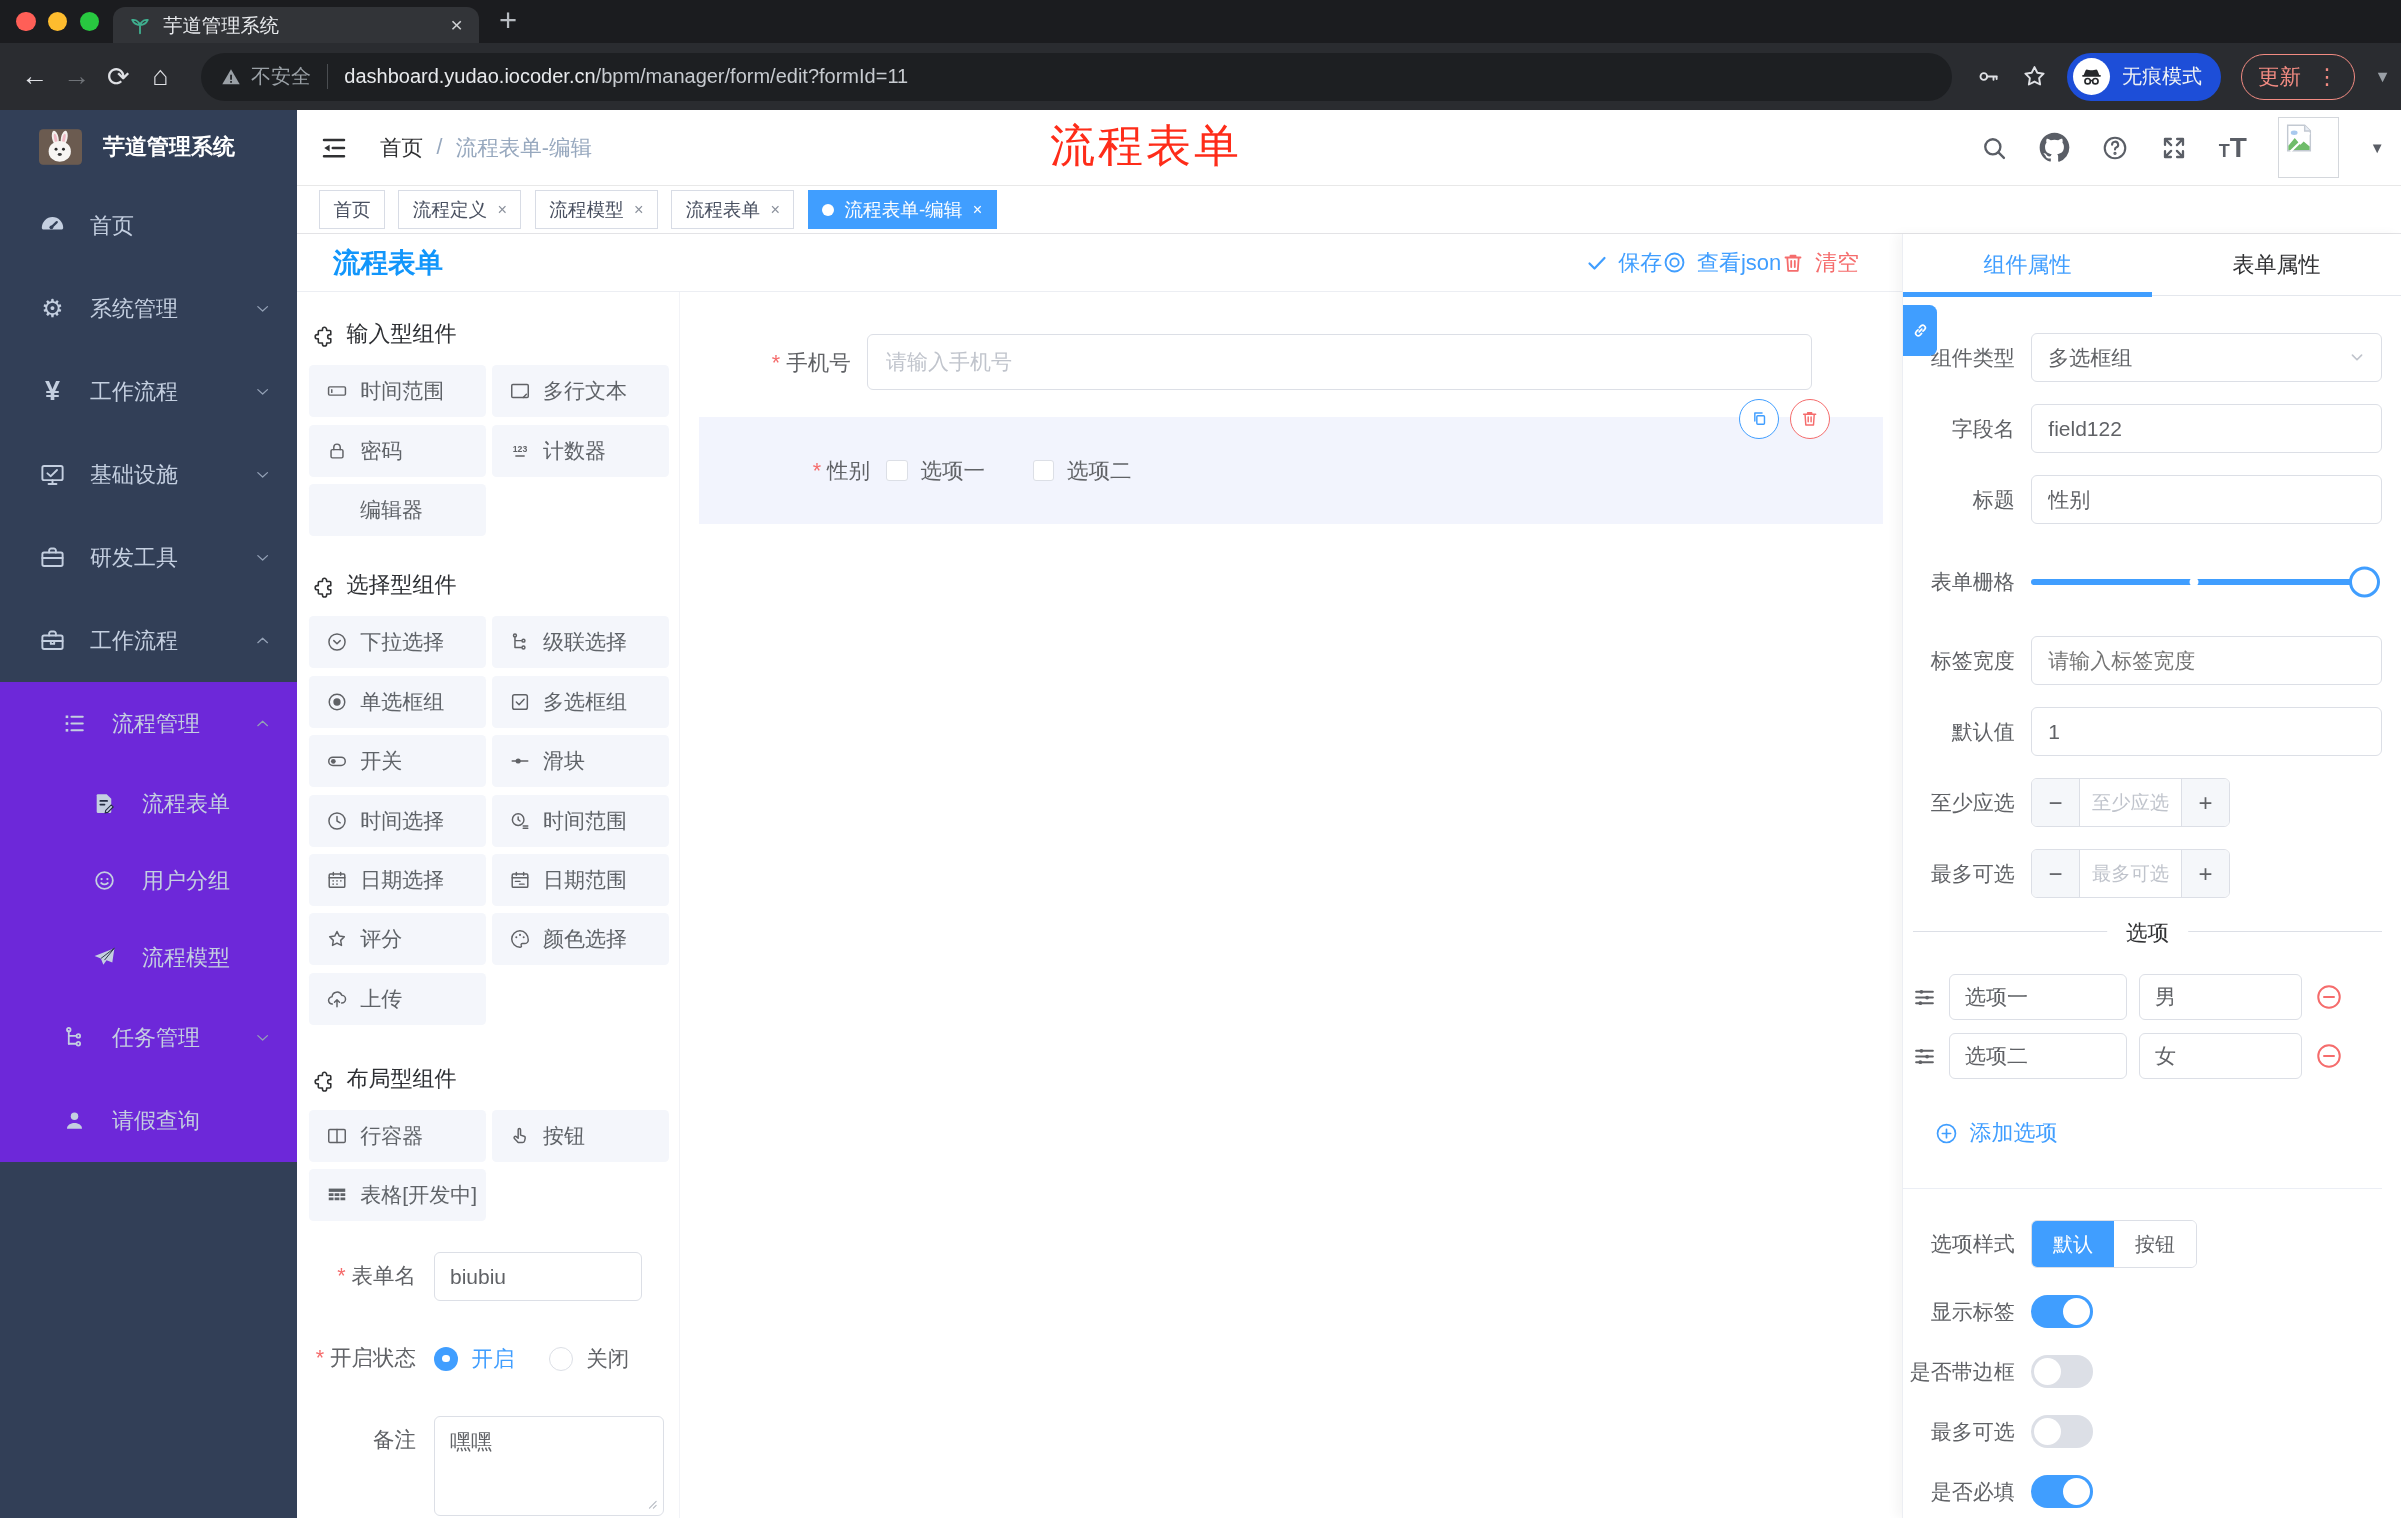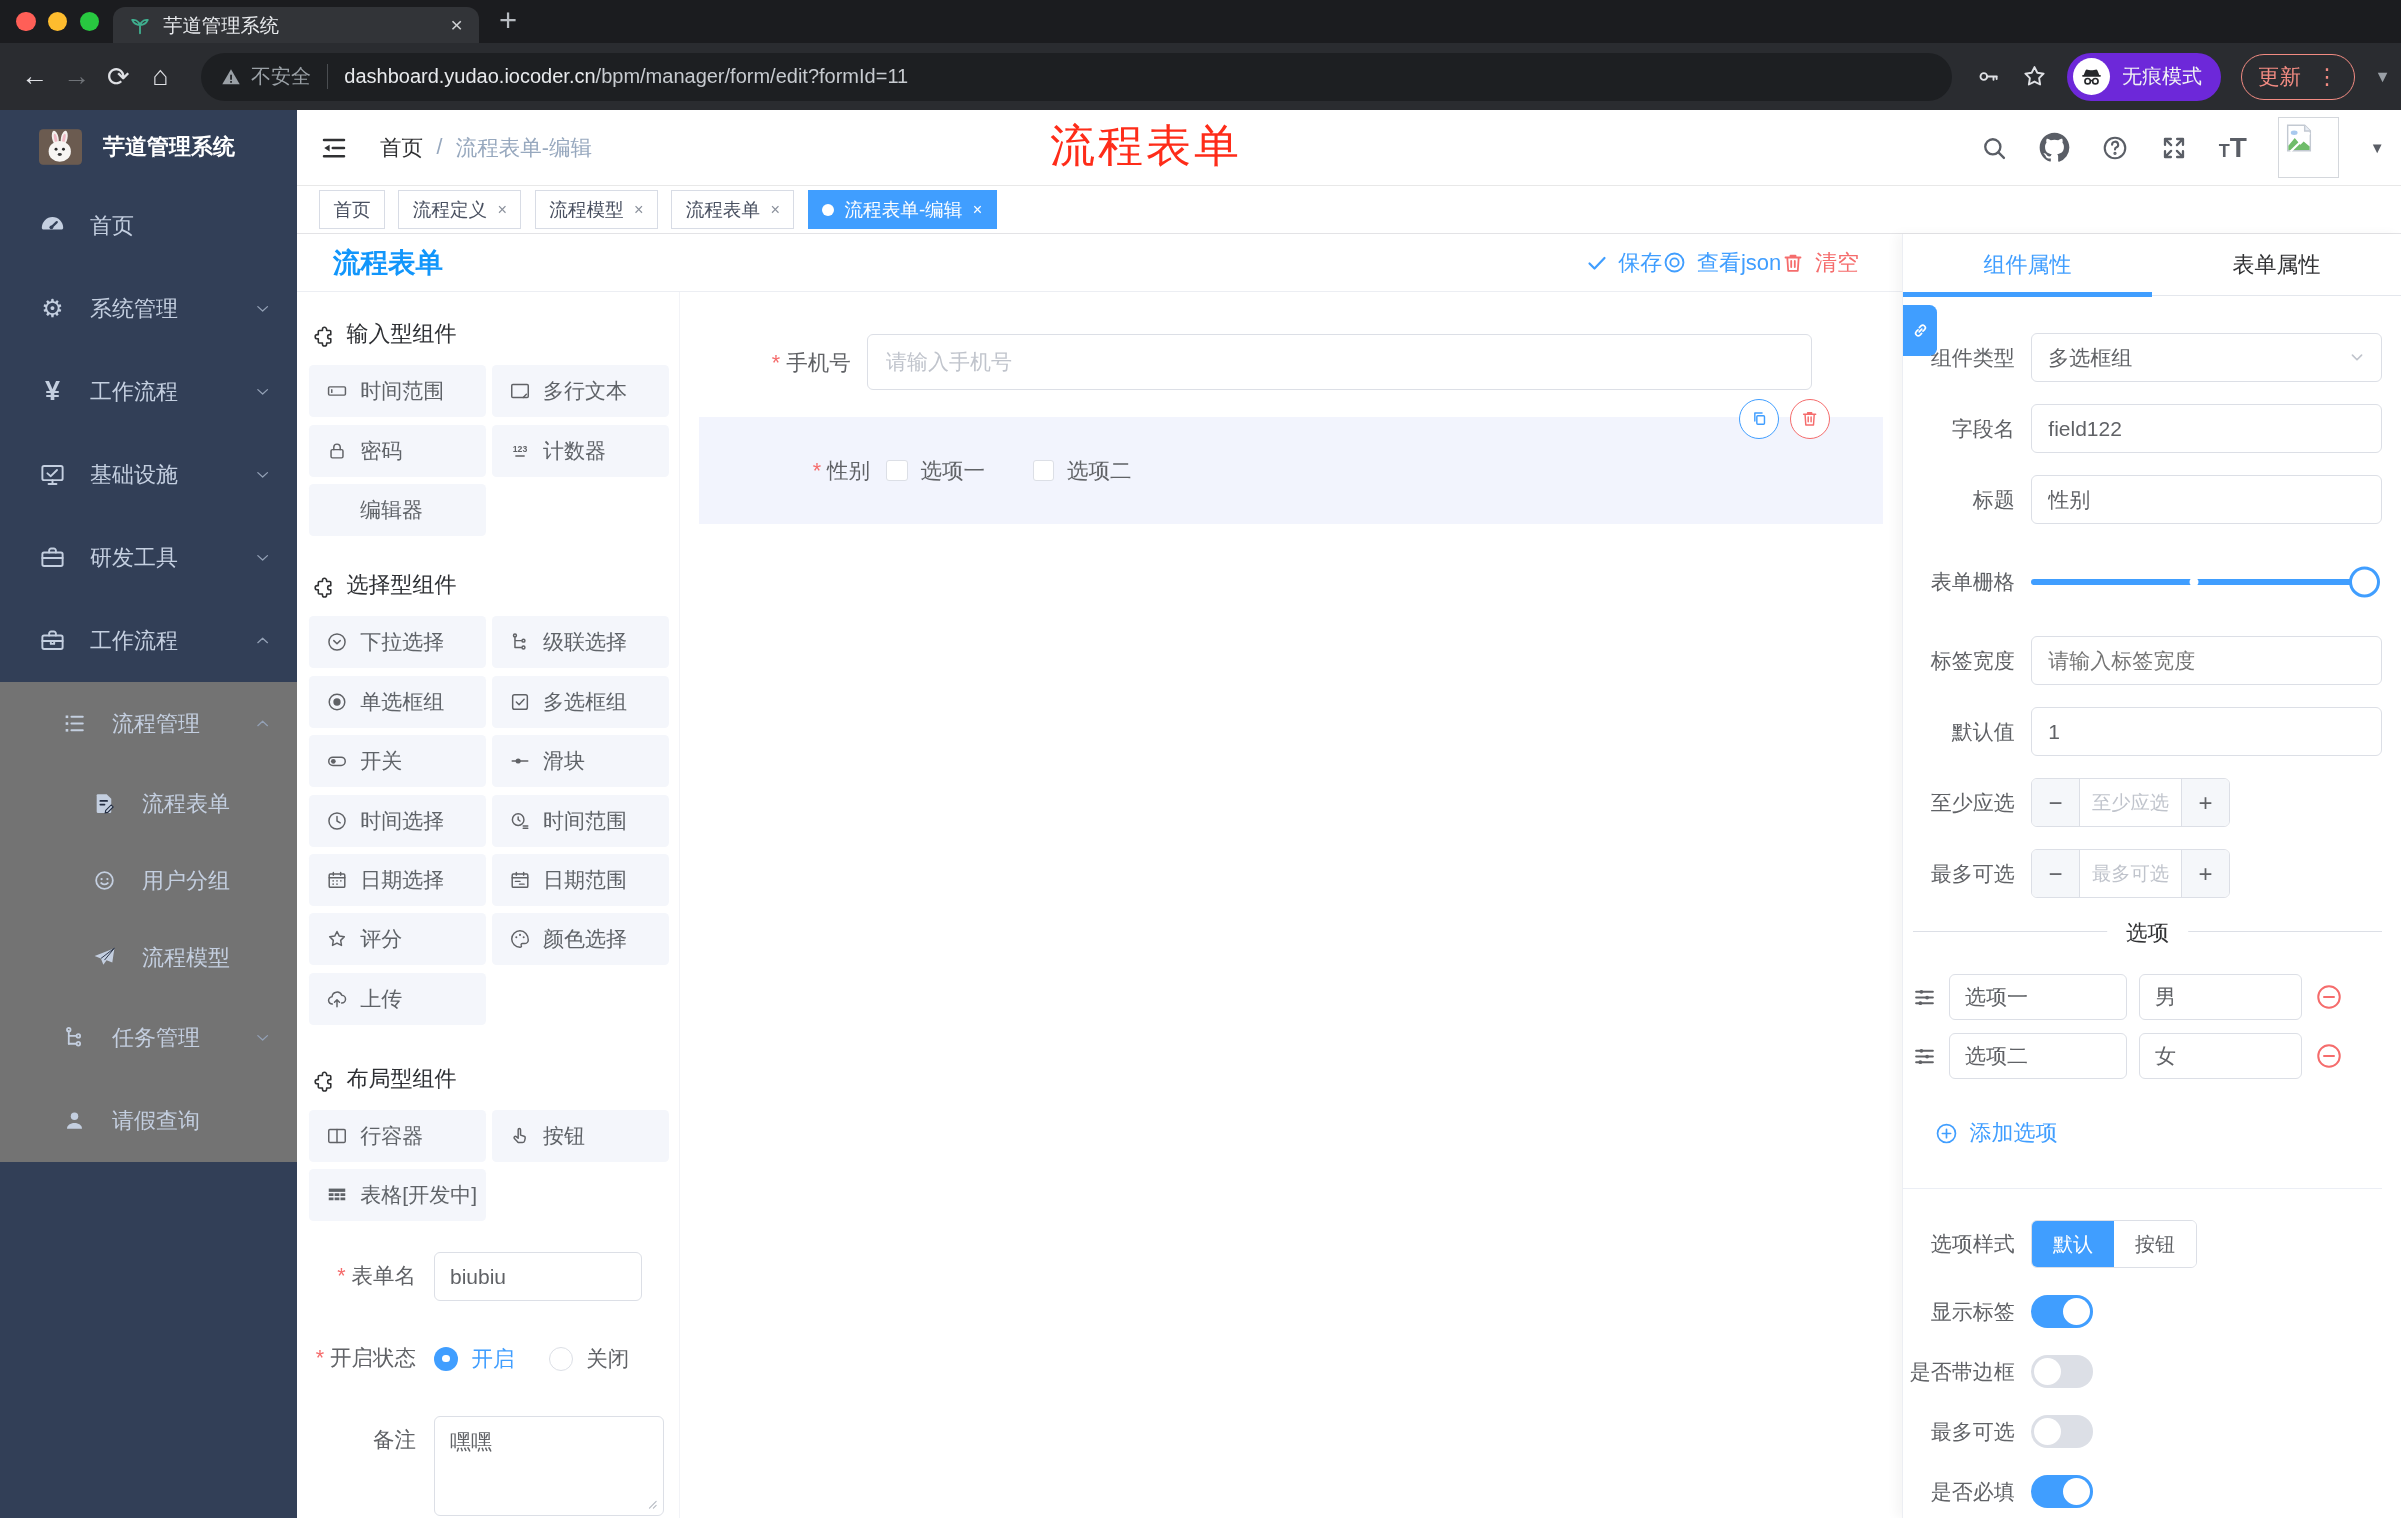--- a/index.html
+++ b/index.html
@@ -21,41 +21,41 @@
   .btoolbar { height:67px; background:#2a2c30; display:flex; align-items:center; }
   .navico { color:#dfe1e5; font-size:27px; width:42px; text-align:center; flex-shrink:0; }
   .navico.dim { color:#6f7378; }
   .urlbar { margin-left:19.3px; width:1751px; height:48px; background:#1d1f22; border-radius:24px;
     display:flex; align-items:center; padding:0 19.3px; flex-shrink:0; }
   .sec-label { color:#9aa0a6; font-size:20px; margin-left:9px; }
   .url-sep { width:0.7px; height:25px; background:#4a4d51; margin:0 16.3px; }
   .url-text { color:#e8eaed; font-size:20px; white-space:nowrap; }
   .url-path { color:#c7cbd0; }
   .chrome-right { display:flex; align-items:center; margin-left:auto; margin-right:10.4px; gap:19.3px; }
-  .incog { display:flex; align-items:center; gap:12px; background:#6d28d9; border-radius:24px;
+  .incog { display:flex; align-items:center; gap:12px; background:#1d4ed8; border-radius:24px;
     height:48px; padding:0 19.3px 0 6px; color:#f1f3f4; font-size:20px; }
   .incog-ic { width:37px; height:37px; border-radius:50%; background:#fff; display:flex; align-items:center; justify-content:center; }
   .update { display:flex; align-items:center; gap:15px; border:1.5px solid #f28b82; border-radius:24px;
     height:46px; padding:0 16.3px; color:#f28b82; font-size:21.5px; }
   .vdots { font-size:22px; letter-spacing:0; }
   .chrome-caret { color:#9aa0a6; font-size:16.3px; }
 
   
   .app { position:absolute; top:110px; left:0; right:0; bottom:0; display:flex; }
 
   
   .sidebar { width:297px; background:#323f57; color:#c4cfe0; flex-shrink:0; position:relative; overflow:hidden; }
   .logo-row { height:74px; display:flex; align-items:center; padding-left:39px; gap:21px; }
   .logo-img { width:43px; height:36px; border-radius:4.5px; overflow:hidden; flex-shrink:0; }
   .app-title { color:#fff; font-size:22px; font-weight:700; white-space:nowrap; }
   .mi { height:83px; display:flex; align-items:center; padding:0 25px 0 36px; font-size:22px; cursor:pointer; white-space:nowrap; }
   .mi .mic { width:33px; flex-shrink:0; display:flex; justify-content:center; }
   .mi .mlab { margin-left:21px; }
   .chev { margin-left:auto; color:#93a0b5; }
-  .submenu { background:#737373; }
+  .submenu { background:#6d28d9; }
   .mi.l2 { padding-left:58px; }
   .mi.l3 { height:77px; padding-left:88px; }
   .glyph-ic { font-size:25px; line-height:1; }
 
   
   .main { flex:1; display:flex; flex-direction:column; min-width:0; position:relative; background:#fff; }
   .app-header { height:76px; display:flex; align-items:center; border-bottom:0.7px solid #e8e8e8; position:relative; }
   .hambtn { margin-left:22px; color:#303133; }
   .breadcrumb { display:flex; align-items:center; margin-left:31px; font-size:21.5px; gap:13.4px; white-space:nowrap; }
   .bc-home { color:#303133; }

